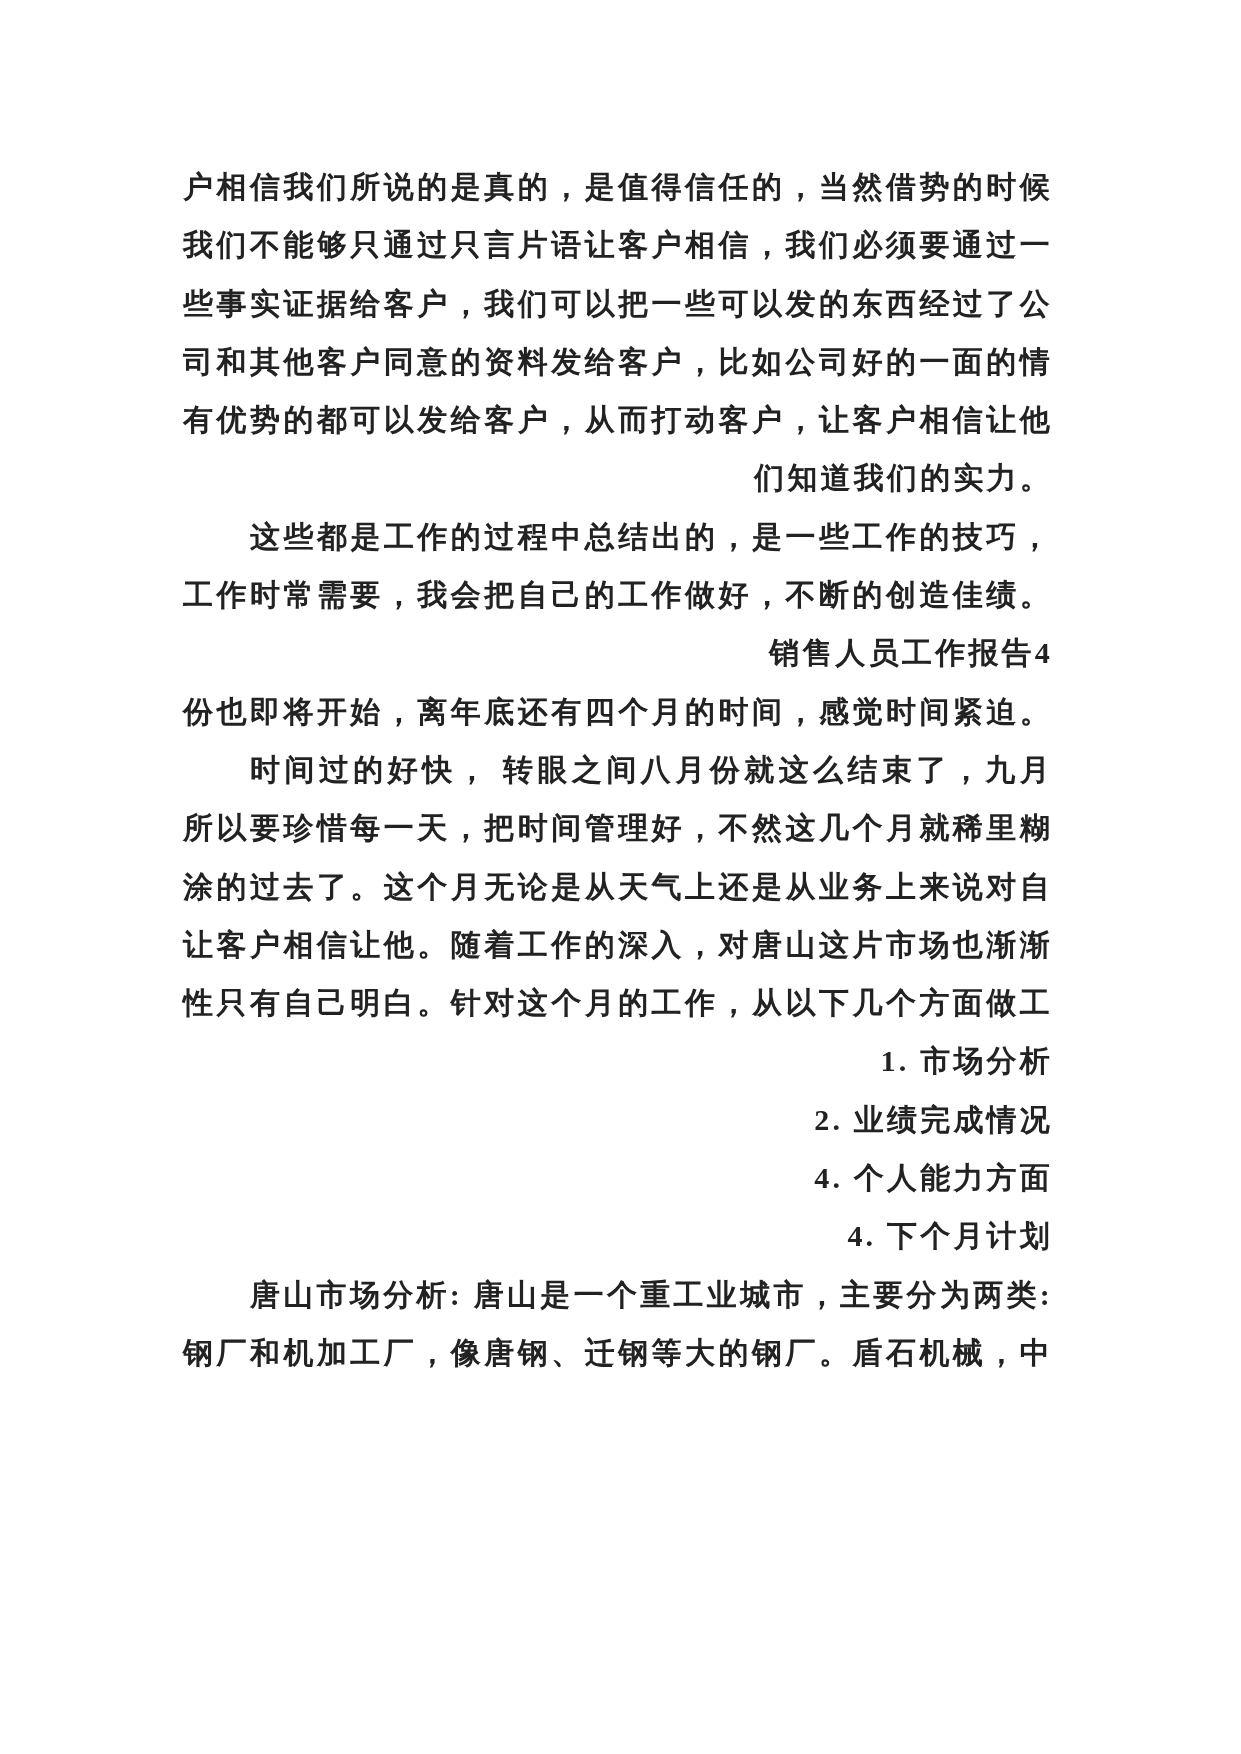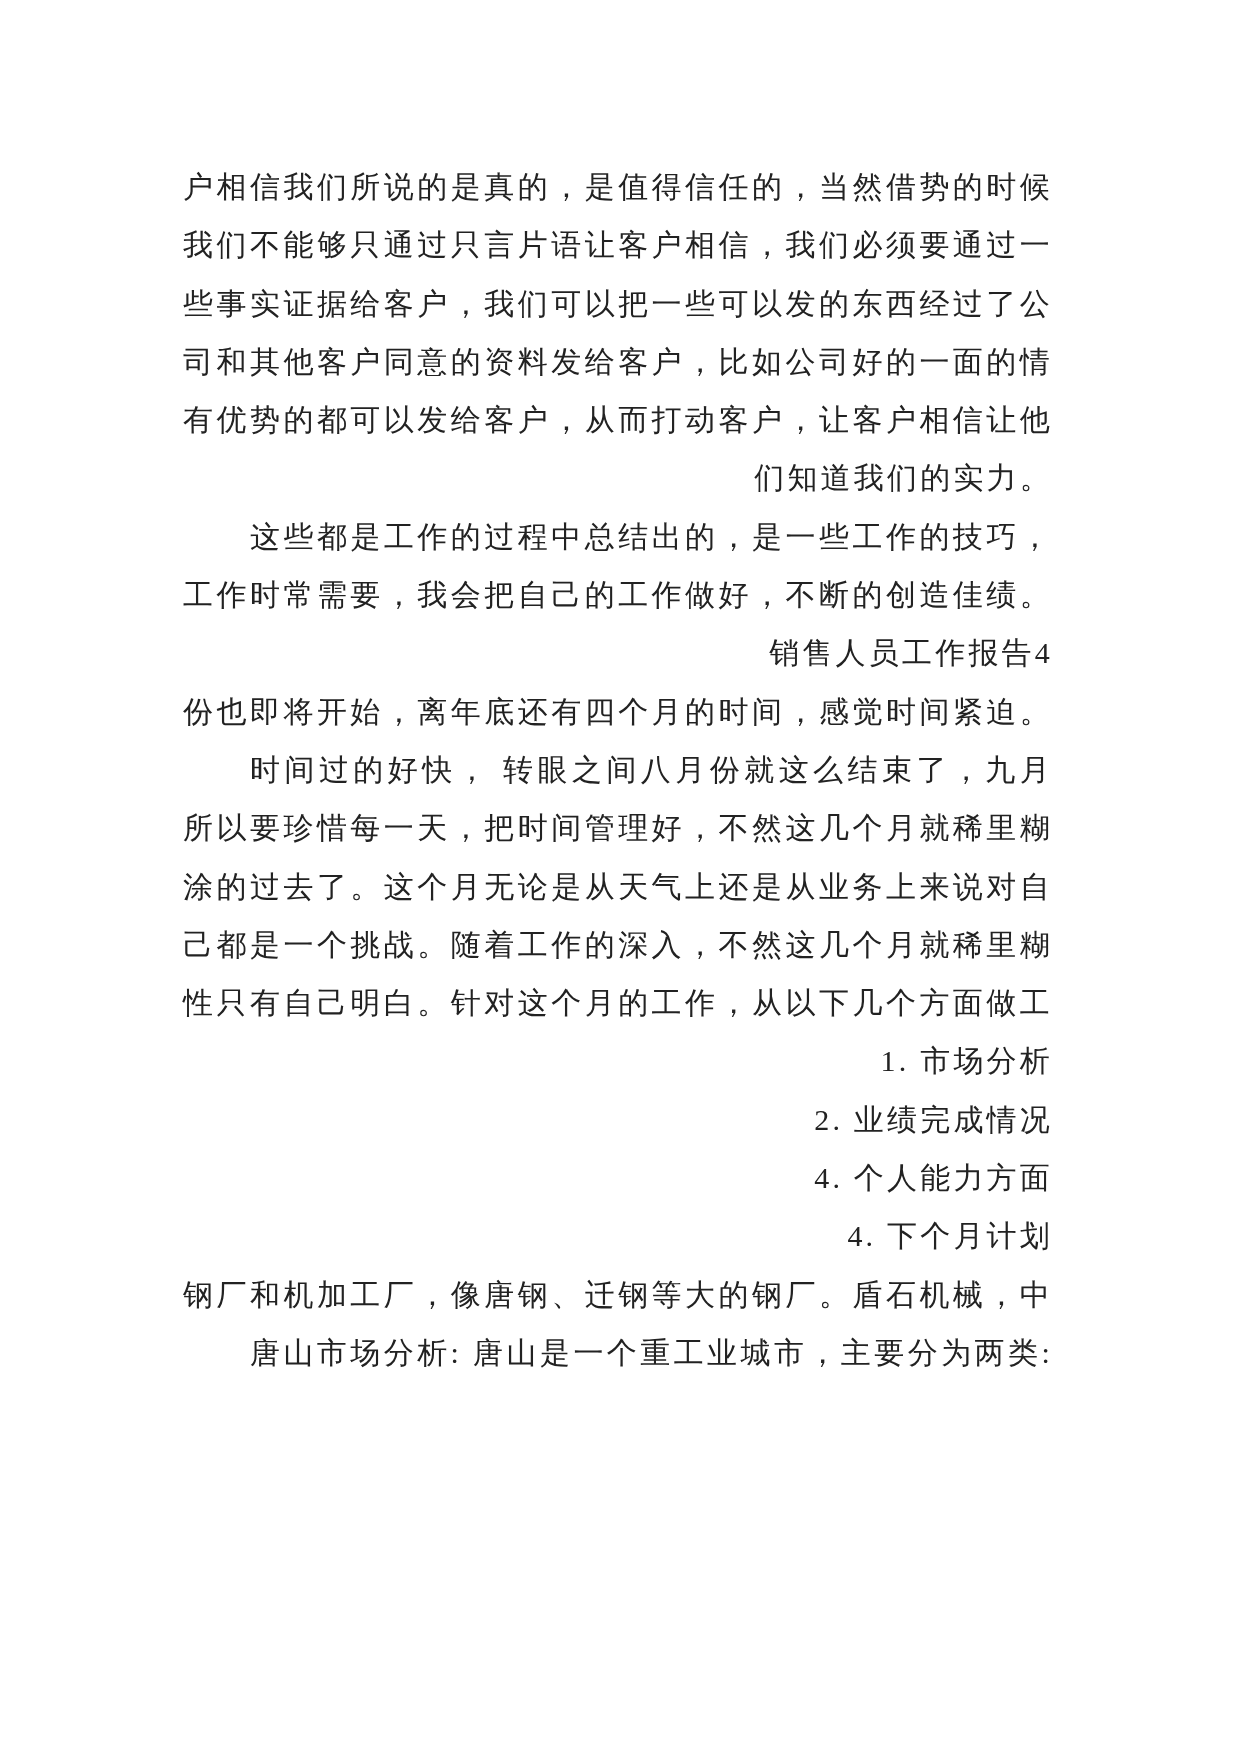--- a/index.html
+++ b/index.html
@@ -16,21 +16,21 @@
     font-family: "Liberation Serif", serif;
   }
   .text-block {
     position: absolute;
     left: 183px;
     top: 158px;
     width: 870px;
     color: var(--page-fg, #222222);
     font-size: 30px;
     letter-spacing: 3.2px;
-    font-weight: 400;
+    font-weight: 700;
   }
   .line {
     height: 58.3px;
     line-height: 58.3px;
     white-space: nowrap;
     text-align: right;
     overflow: visible;
   }
   .line.justify {
     white-space: normal;
@@ -52,22 +52,22 @@
       <div class="line justify">司和其他客户同意的资料发给客户，比如公司好的一面的情</div>
       <div class="line justify">有优势的都可以发给客户，从而打动客户，让客户相信让他</div>
       <div class="line">们知道我们的实力。</div>
       <div class="line justify indent">这些都是工作的过程中总结出的，是一些工作的技巧，</div>
       <div class="line justify">工作时常需要，我会把自己的工作做好，不断的创造佳绩。</div>
       <div class="line">销售人员工作报告4</div>
       <div class="line justify">份也即将开始，离年底还有四个月的时间，感觉时间紧迫。</div>
       <div class="line justify indent">时间过的好快， 转眼之间八月份就这么结束了，九月</div>
       <div class="line justify">所以要珍惜每一天，把时间管理好，不然这几个月就稀里糊</div>
       <div class="line justify">涂的过去了。这个月无论是从天气上还是从业务上来说对自</div>
-      <div class="line justify">己都是一个挑战。随着工作的深入，不然这几个月就稀里糊</div>
+      <div class="line justify">让客户相信让他。随着工作的深入，对唐山这片市场也渐渐</div>
       <div class="line justify">性只有自己明白。针对这个月的工作，从以下几个方面做工</div>
       <div class="line indent">1. 市场分析</div>
       <div class="line indent">2. 业绩完成情况</div>
       <div class="line indent">4. 个人能力方面</div>
       <div class="line indent">4. 下个月计划</div>
+      <div class="line justify indent">唐山市场分析: 唐山是一个重工业城市，主要分为两类:</div>
       <div class="line justify">钢厂和机加工厂，像唐钢、迁钢等大的钢厂。盾石机械，中</div>
-      <div class="line justify indent">唐山市场分析: 唐山是一个重工业城市，主要分为两类:</div>
     </div>
 </div>
 
 </body></html>

